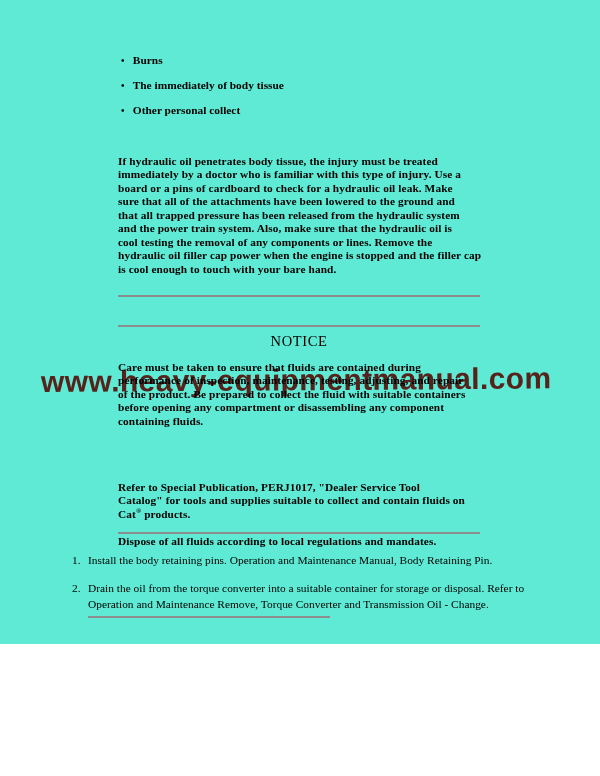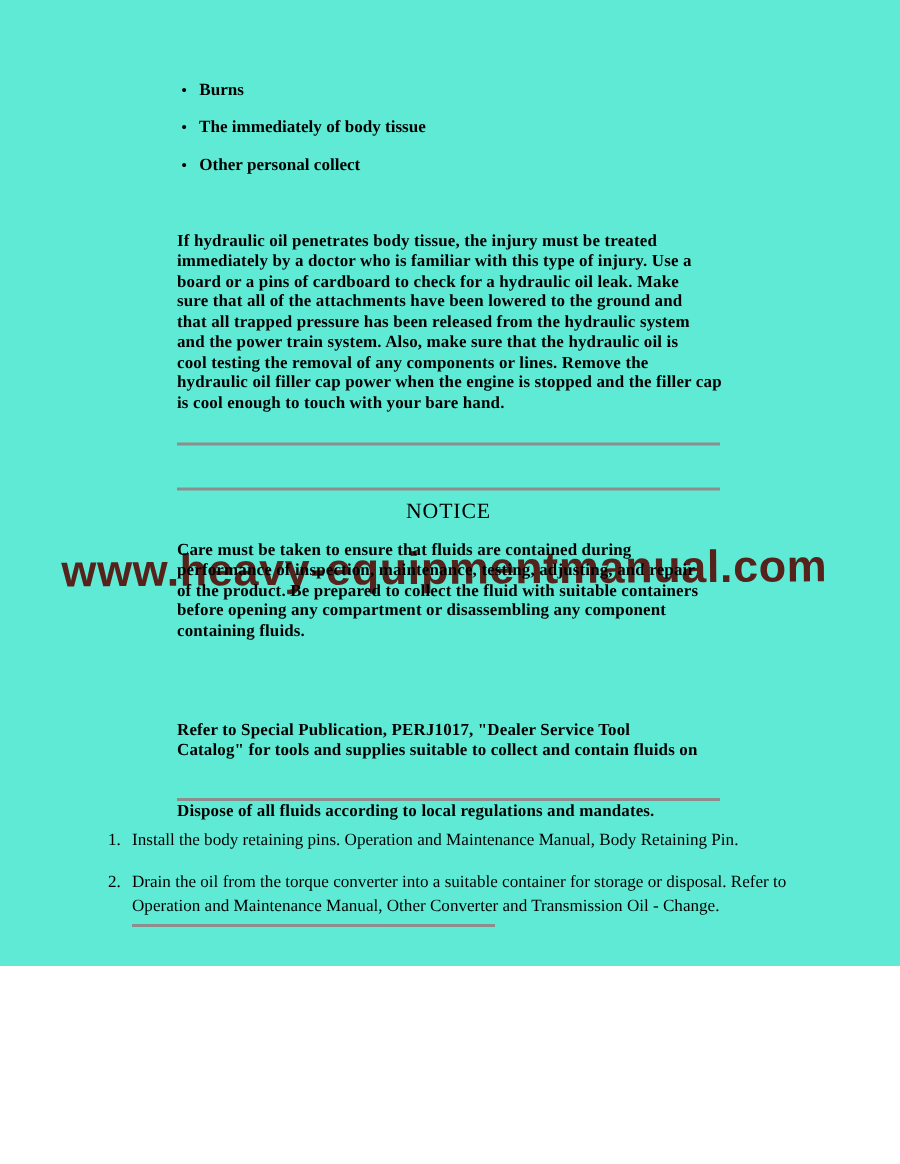--- a/index.html
+++ b/index.html
@@ -93,39 +93,40 @@
     <div class="ln">Care must be taken to ensure that fluids are contained during</div>
     <div class="ln">performance of inspection, maintenance, testing, adjusting, and repair</div>
     <div class="ln">of the product. Be prepared to collect the fluid with suitable containers</div>
     <div class="ln">before opening any compartment or disassembling any component</div>
     <div class="ln">containing fluids.</div>
   </div>
 
   <div class="bold-par notice-par2">
     <div class="ln">Refer to Special Publication, PERJ1017, "Dealer Service Tool</div>
     <div class="ln">Catalog" for tools and supplies suitable to collect and contain fluids on</div>
+    <div class="ln"><span>Cat</span><sup class="reg">®</sup><span> products.</span></div>
   </div>
 
   <div class="bold-par notice-par3">
     <div class="ln">Dispose of all fluids according to local regulations and mandates.</div>
   </div>
 
   <div class="rule rule-c"></div>
 
   <div class="step step-1">
     <span class="step-num">1.</span>
     <div class="step-body">
       <div class="ln">Install the body retaining pins. Operation and Maintenance Manual, Body Retaining Pin.</div>
     </div>
   </div>
   <div class="step step-2">
     <span class="step-num">2.</span>
     <div class="step-body">
       <div class="ln">Drain the oil from the torque converter into a suitable container for storage or disposal. Refer to</div>
-      <div class="ln">Operation and Maintenance Manual, Other Converter and Transmission Oil - Change.</div>
+      <div class="ln">Operation and Maintenance Remove, Torque Converter and Transmission Oil - Change.</div>
     </div>
   </div>
 
   <div class="rule rule-d"></div>
 
   <div class="watermark" style="color: rgb(232, 18, 14);">www.heavy-equipmentmanual.com</div>
 
 </div>
 
 </body></html>

